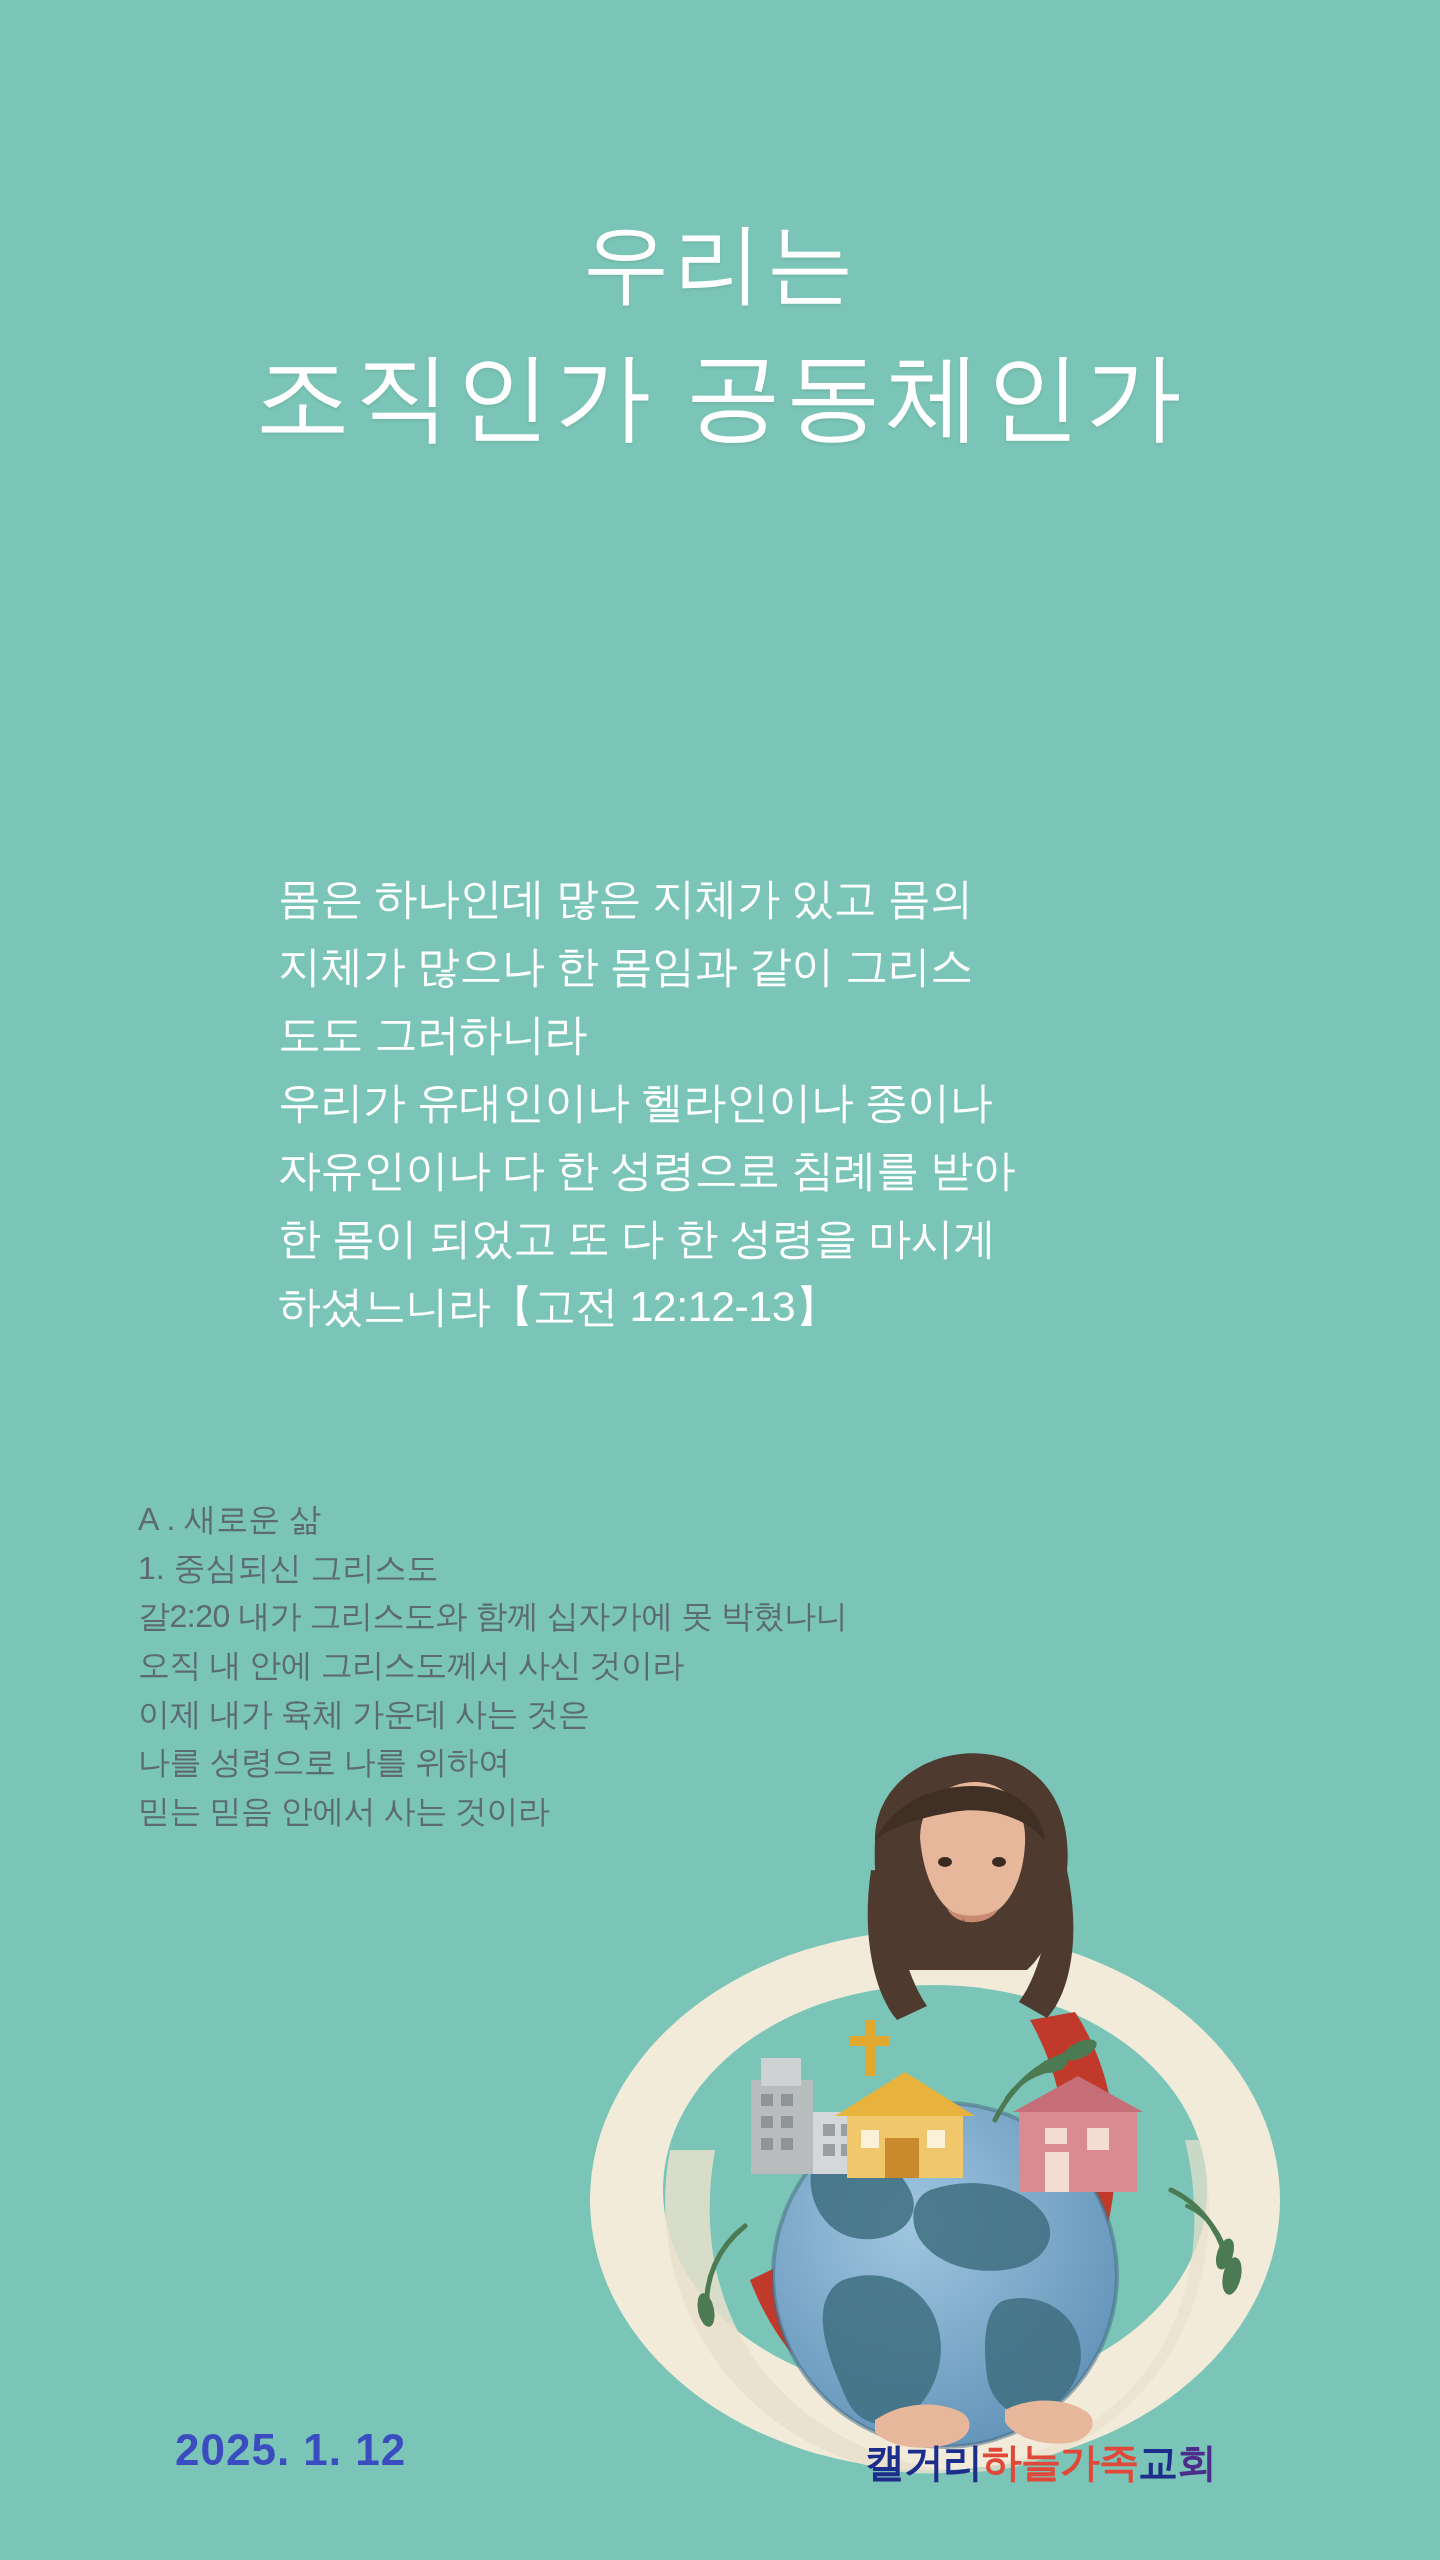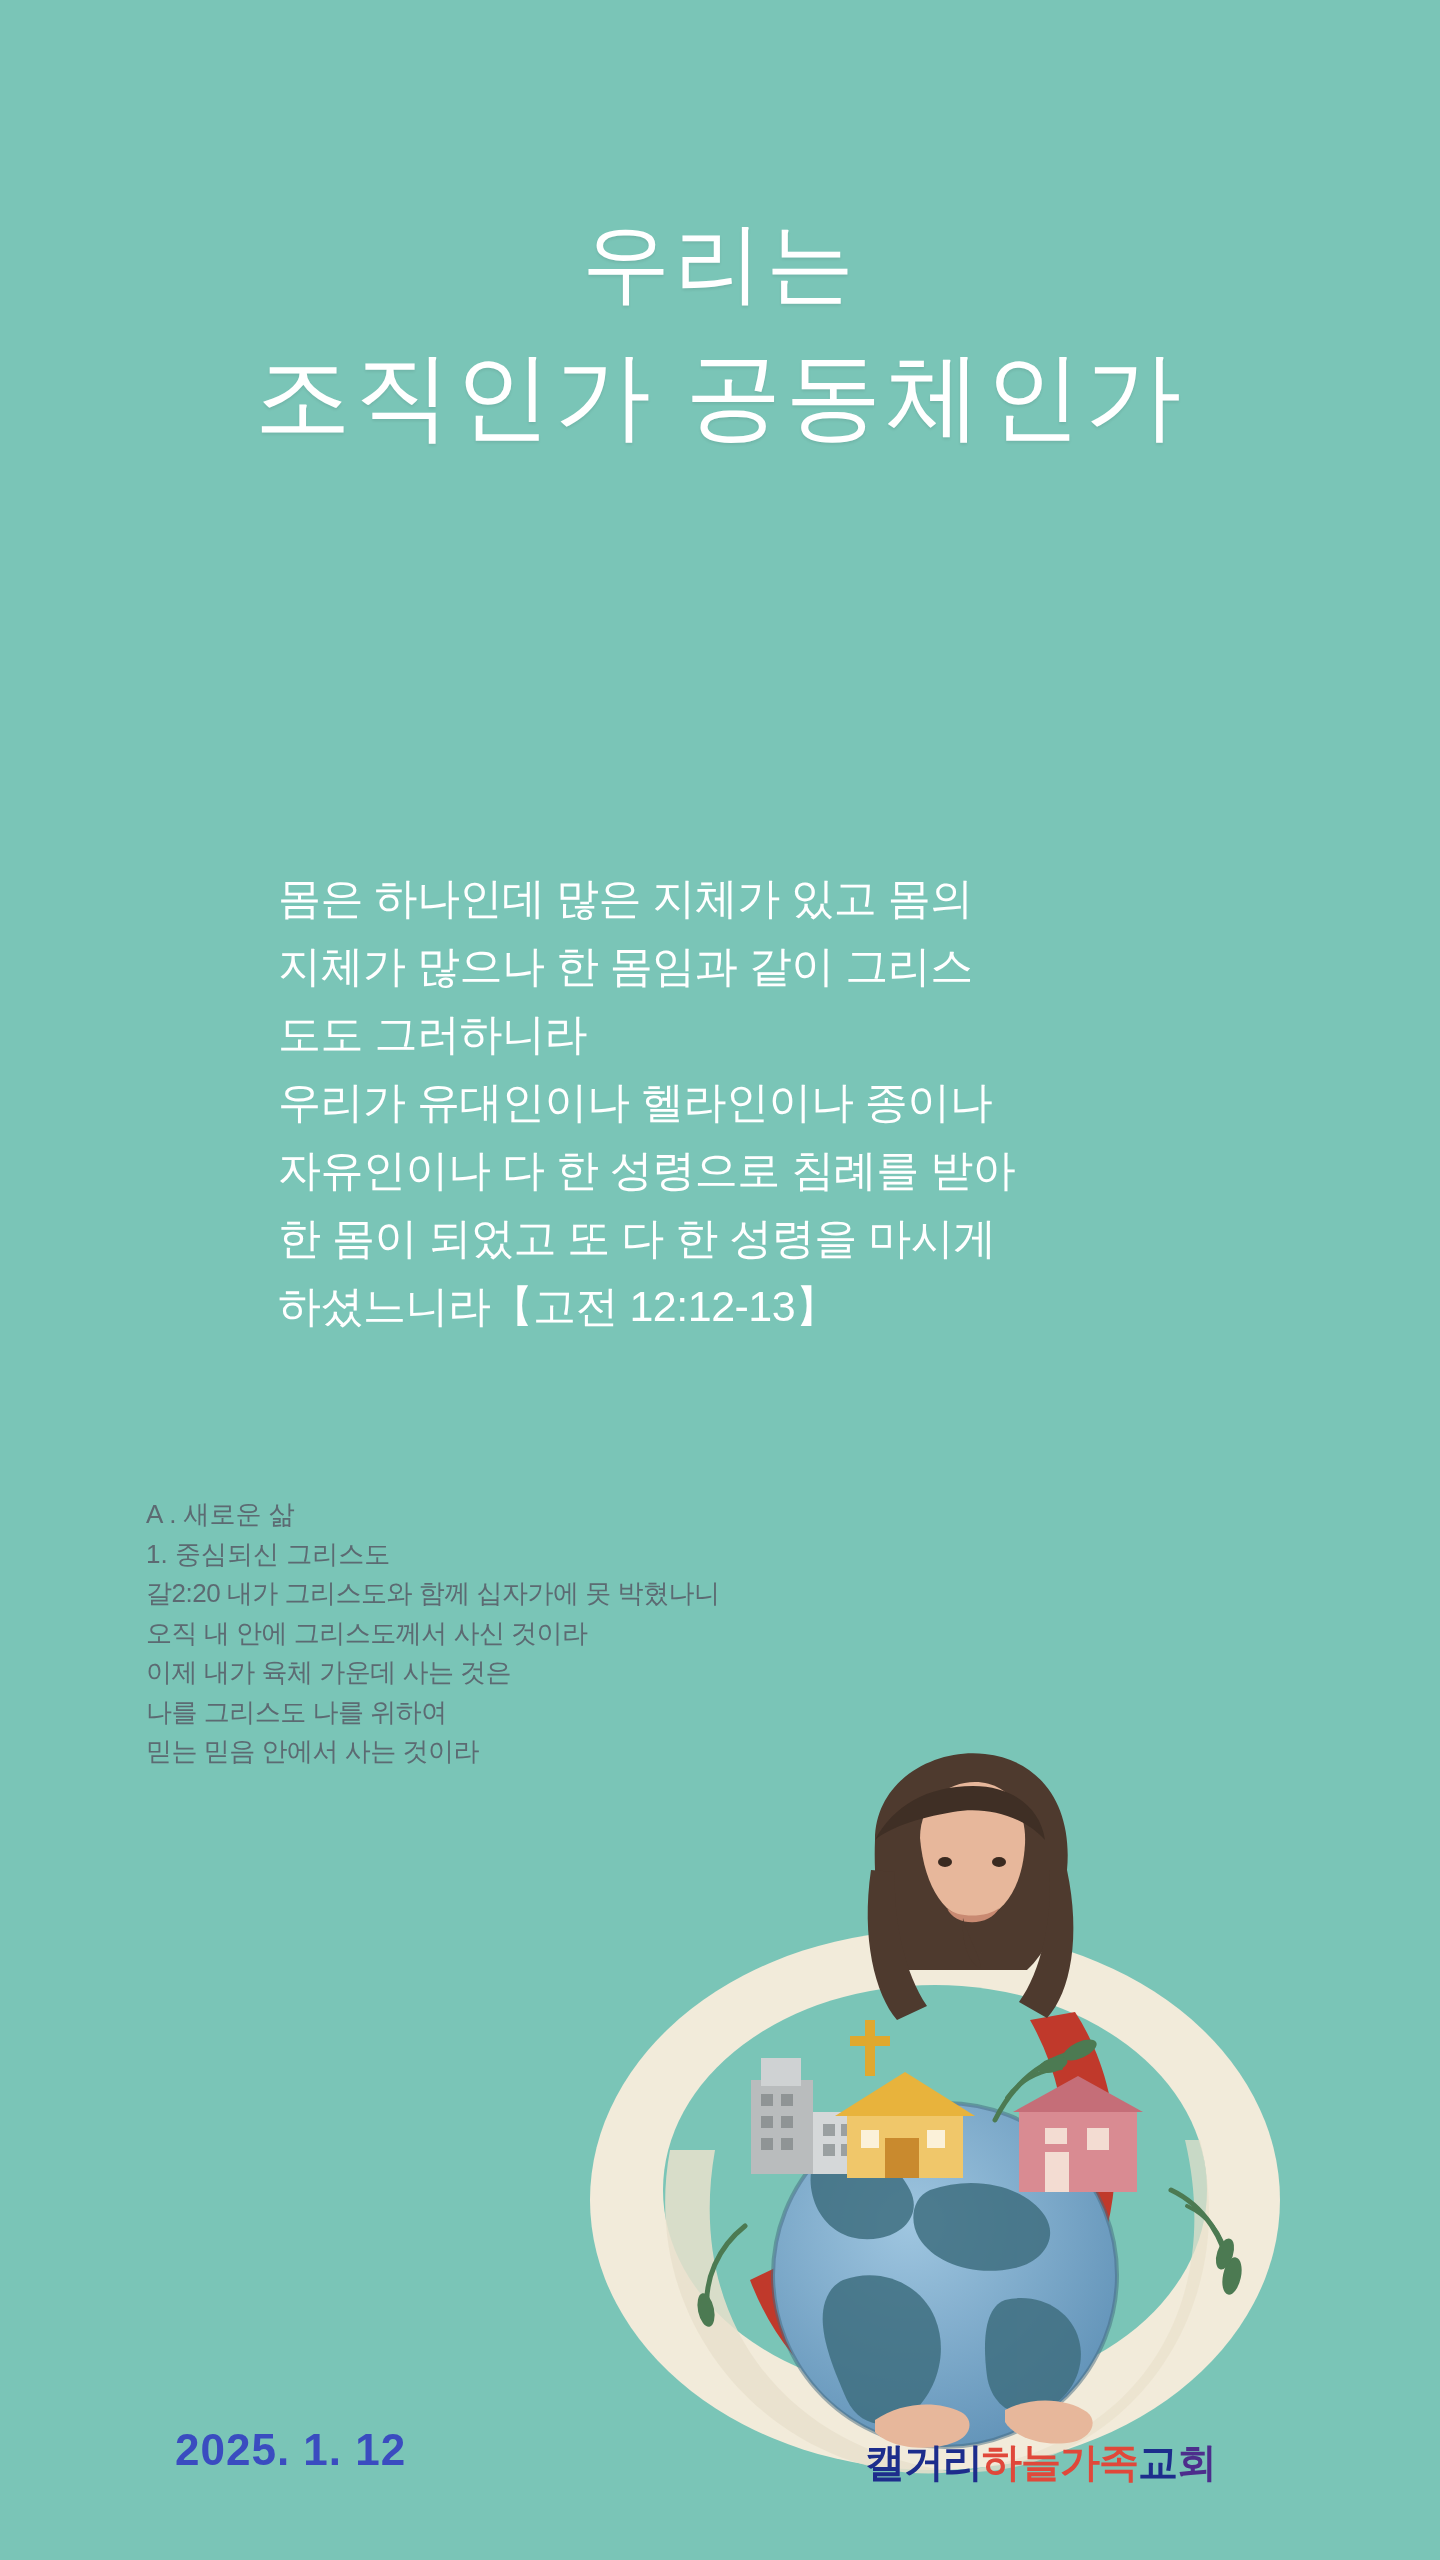--- a/index.html
+++ b/index.html
@@ -61,24 +61,23 @@
     white-space: nowrap;
   }
 
   
   .notes {
     position: absolute;
     top: 1495px;
     left: 138px;
     width: 1000px;
     color: #5c6a72;
-    font-size: 26px;
+    font-size: 32px;
     line-height: 1.52;
     letter-spacing: -0.5px;
-    margin-left: 8px;
   }
   .notes div {
     white-space: nowrap;
   }
   .notes .note-heading {
     letter-spacing: 0px;
   }
 
   
   .date {
@@ -139,21 +138,21 @@
     <div>한 몸이 되었고 또 다 한 성령을 마시게</div>
     <div>하셨느니라【고전 12:12-13】</div>
   </div>
 
   <div class="notes">
     <div class="note-heading">A . 새로운 삶</div>
     <div class="note-heading">1. 중심되신 그리스도</div>
     <div>갈2:20 내가 그리스도와 함께 십자가에 못 박혔나니</div>
     <div>오직 내 안에 그리스도께서 사신 것이라</div>
     <div>이제 내가 육체 가운데 사는 것은</div>
-    <div>나를 그리스도 나를 위하여</div>
+    <div>나를 성령으로 나를 위하여</div>
     <div>믿는 믿음 안에서 사는 것이라</div>
   </div>
 
   <div class="illustration">
     <svg viewBox="0 0 740 760" xmlns="http://www.w3.org/2000/svg" aria-hidden="true">
       <defs>
         <radialGradient id="globeGrad" cx="40%" cy="35%" r="75%">
           <stop offset="0%" stop-color="#9fc6e0"></stop>
           <stop offset="100%" stop-color="#5d8fb5"></stop>
         </radialGradient>

